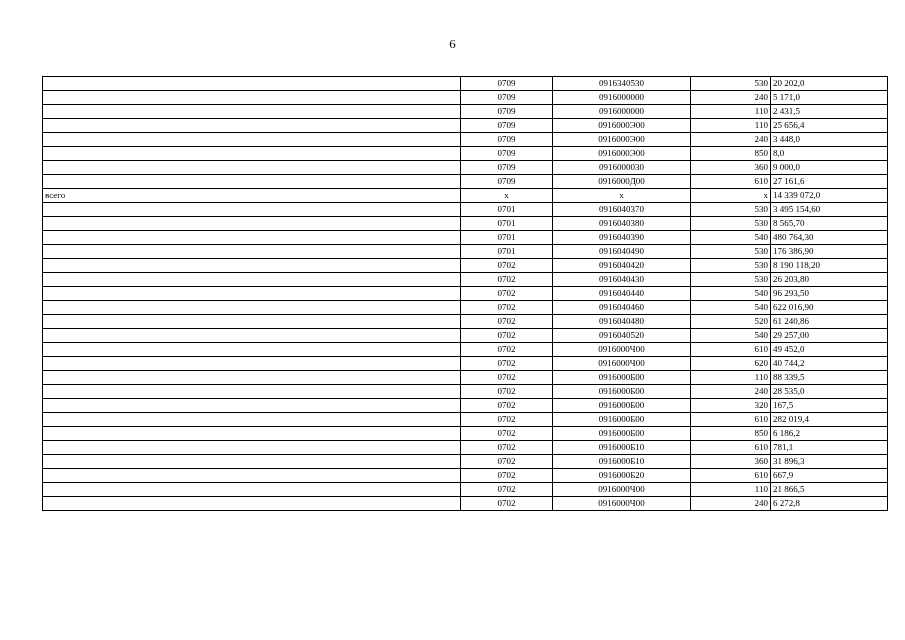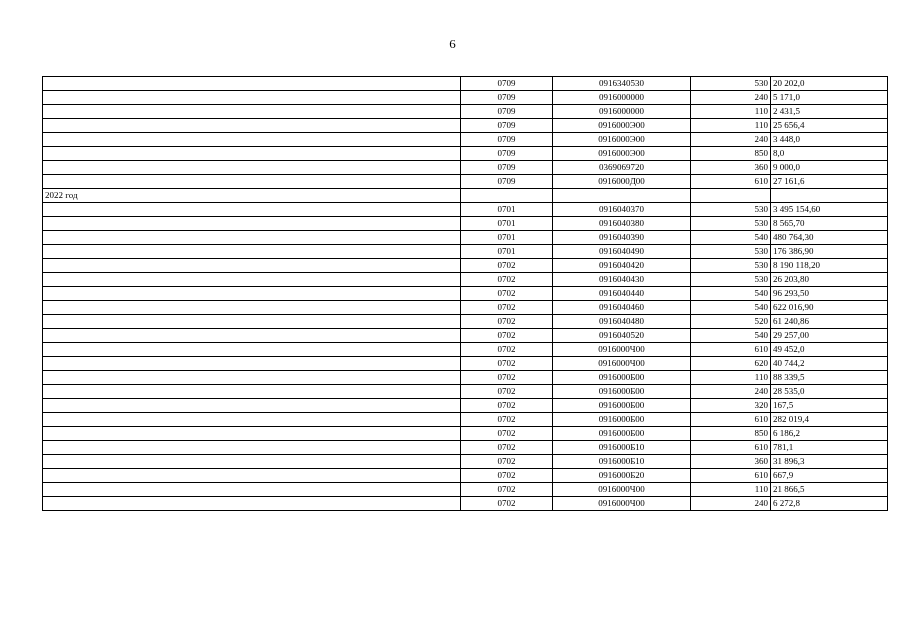--- a/index.html
+++ b/index.html
@@ -105,37 +105,37 @@
           <tr>
             <td class="c-name"></td>
             <td class="c-sect">0709</td>
             <td class="c-code">0916000Э00</td>
             <td class="c-type">850</td>
             <td class="c-amount">8,0</td>
           </tr>
           <tr>
             <td class="c-name"></td>
             <td class="c-sect">0709</td>
-            <td class="c-code">0369069720</td>
+            <td class="c-code">0916000030</td>
             <td class="c-type">360</td>
             <td class="c-amount">9 000,0</td>
           </tr>
           <tr>
             <td class="c-name"></td>
             <td class="c-sect">0709</td>
             <td class="c-code">0916000Д00</td>
             <td class="c-type">610</td>
             <td class="c-amount">27 161,6</td>
           </tr>
           <tr>
-            <td class="c-name">2022 год</td>
-            <td class="c-sect"></td>
-            <td class="c-code"></td>
-            <td class="c-type"></td>
-            <td class="c-amount"></td>
+            <td class="c-name">всего</td>
+            <td class="c-sect">x</td>
+            <td class="c-code">x</td>
+            <td class="c-type">x</td>
+            <td class="c-amount">14 339 072,0</td>
           </tr>
           <tr>
             <td class="c-name"></td>
             <td class="c-sect">0701</td>
             <td class="c-code">0916040370</td>
             <td class="c-type">530</td>
             <td class="c-amount">3 495 154,60</td>
           </tr>
           <tr>
             <td class="c-name"></td>

